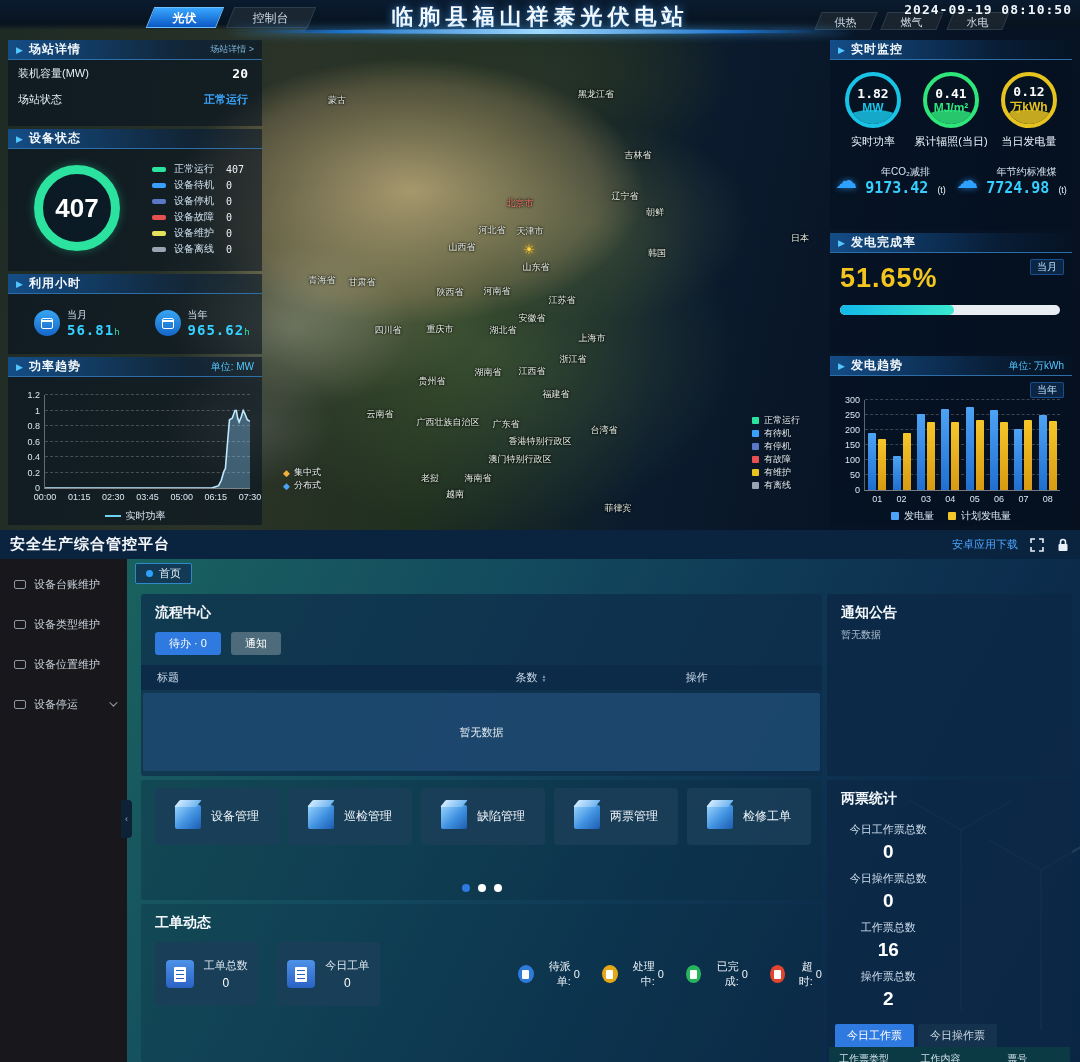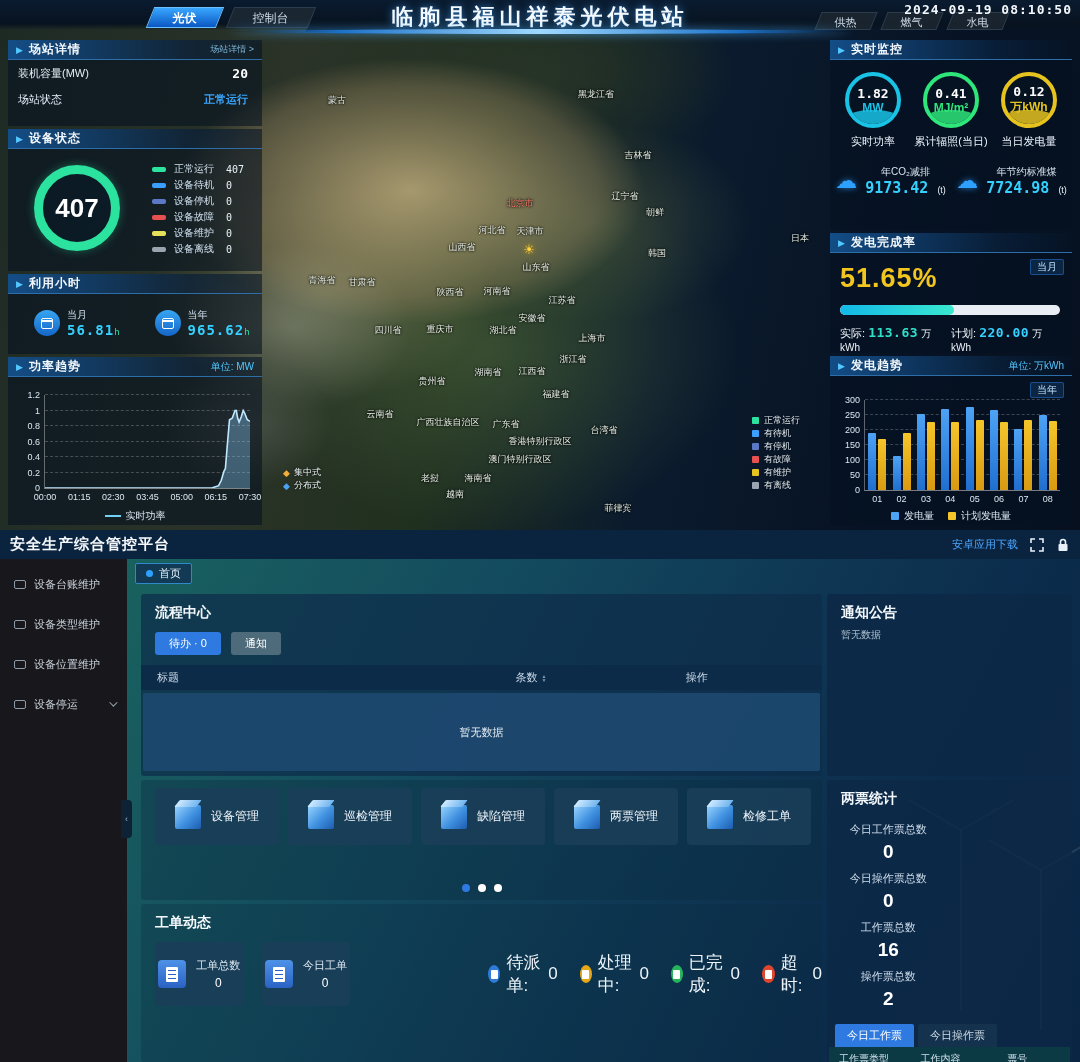--- a/index.html
+++ b/index.html
@@ -156,21 +156,21 @@
 
   .orders{left:141px;top:374px;width:681px;height:158px;background:rgba(10,44,64,0.30);}
   .ord-row{display:flex;align-items:center;padding:10px 0 0 14px;}
   .ord-card{width:113px;height:64px;background:rgba(26,62,88,0.92);border-radius:4px;display:flex;align-items:center;justify-content:center;gap:10px;margin-right:18px;cursor:pointer;}
   .doc-icon{width:28px;height:28px;border-radius:4px;background:linear-gradient(180deg,#4e92e8,#2a62c4);display:flex;align-items:center;justify-content:center;}
   .doc-glyph{position:relative;width:12px;height:15px;background:#fff;border-radius:1px;}
   .doc-glyph::before{content:"";position:absolute;left:2px;right:2px;top:3px;height:1.5px;background:#2a62c4;box-shadow:0 4px 0 #2a62c4,0 8px 0 #2a62c4;}
   .ord-card .lb{font-size:11px;color:#dce8f2;text-align:center;}
   .ord-card .vl{font-size:12px;color:#fff;text-align:center;margin-top:3px;}
   .status-row{display:flex;align-items:center;gap:22px;margin-left:120px;}
-  .st-item{display:flex;align-items:center;font-size:17px;color:#eef4f9;}
+  .st-item{display:flex;align-items:center;font-size:11px;color:#eef4f9;text-align:right;}
   .st-dot{width:18px;height:18px;border-radius:50%;margin-right:6px;display:flex;align-items:center;justify-content:center;}
   .st-glyph{width:7px;height:9px;background:#fff;border-radius:1px;}
 
   .notice{left:827px;top:64px;width:245px;height:182px;background:rgba(13,40,70,0.80);}
   .empty-sm{font-size:10px;color:#aebfce;padding:6px 0 0 14px;}
 
   .tickets{left:827px;top:250px;width:245px;height:282px;background:rgba(13,40,70,0.80);}
   .tk-grid{display:flex;flex-wrap:wrap;padding-top:6px;flex-direction:column;}
   .tk-cell{width:50%;text-align:center;padding-top:8px;}
   .tk-cell .lb{font-size:11px;color:#cfdeec;}
@@ -462,24 +462,20 @@
     <div class="panel" style="left:830px;top:233px;width:242px;height:120px;">
       <div class="panel-h">
         <span class="ph-arrow">▶</span>
         <span class="ph-title">发电完成率</span>
       </div>
       <span class="badge">当月</span>
       <div class="pct">51.65%</div>
       <div class="pbar">
           <div class="fill" id="comp-fill" style="width: 51.65%;"></div>
         </div>
-      <div class="comp-row">
-        <span class="seg"><span>实际:</span> <b class="v-act">113.63</b> <span class="u">万kWh</span></span>
-        <span class="seg"><span>计划:</span> <b class="v-plan">220.00</b> <span class="u">万kWh</span></span>
-      </div>
     </div>
 
     <div class="panel" style="left:830px;top:356px;width:242px;height:169px;">
       <div class="panel-h">
         <span class="ph-arrow">▶</span>
         <span class="ph-title">发电趋势</span>
         <span class="ph-unit">单位: 万kWh</span>
       </div>
       <span class="badge">当年</span>
       <div class="plot" style="top:44px;bottom:34px;left:34px;" id="gt-plot">

